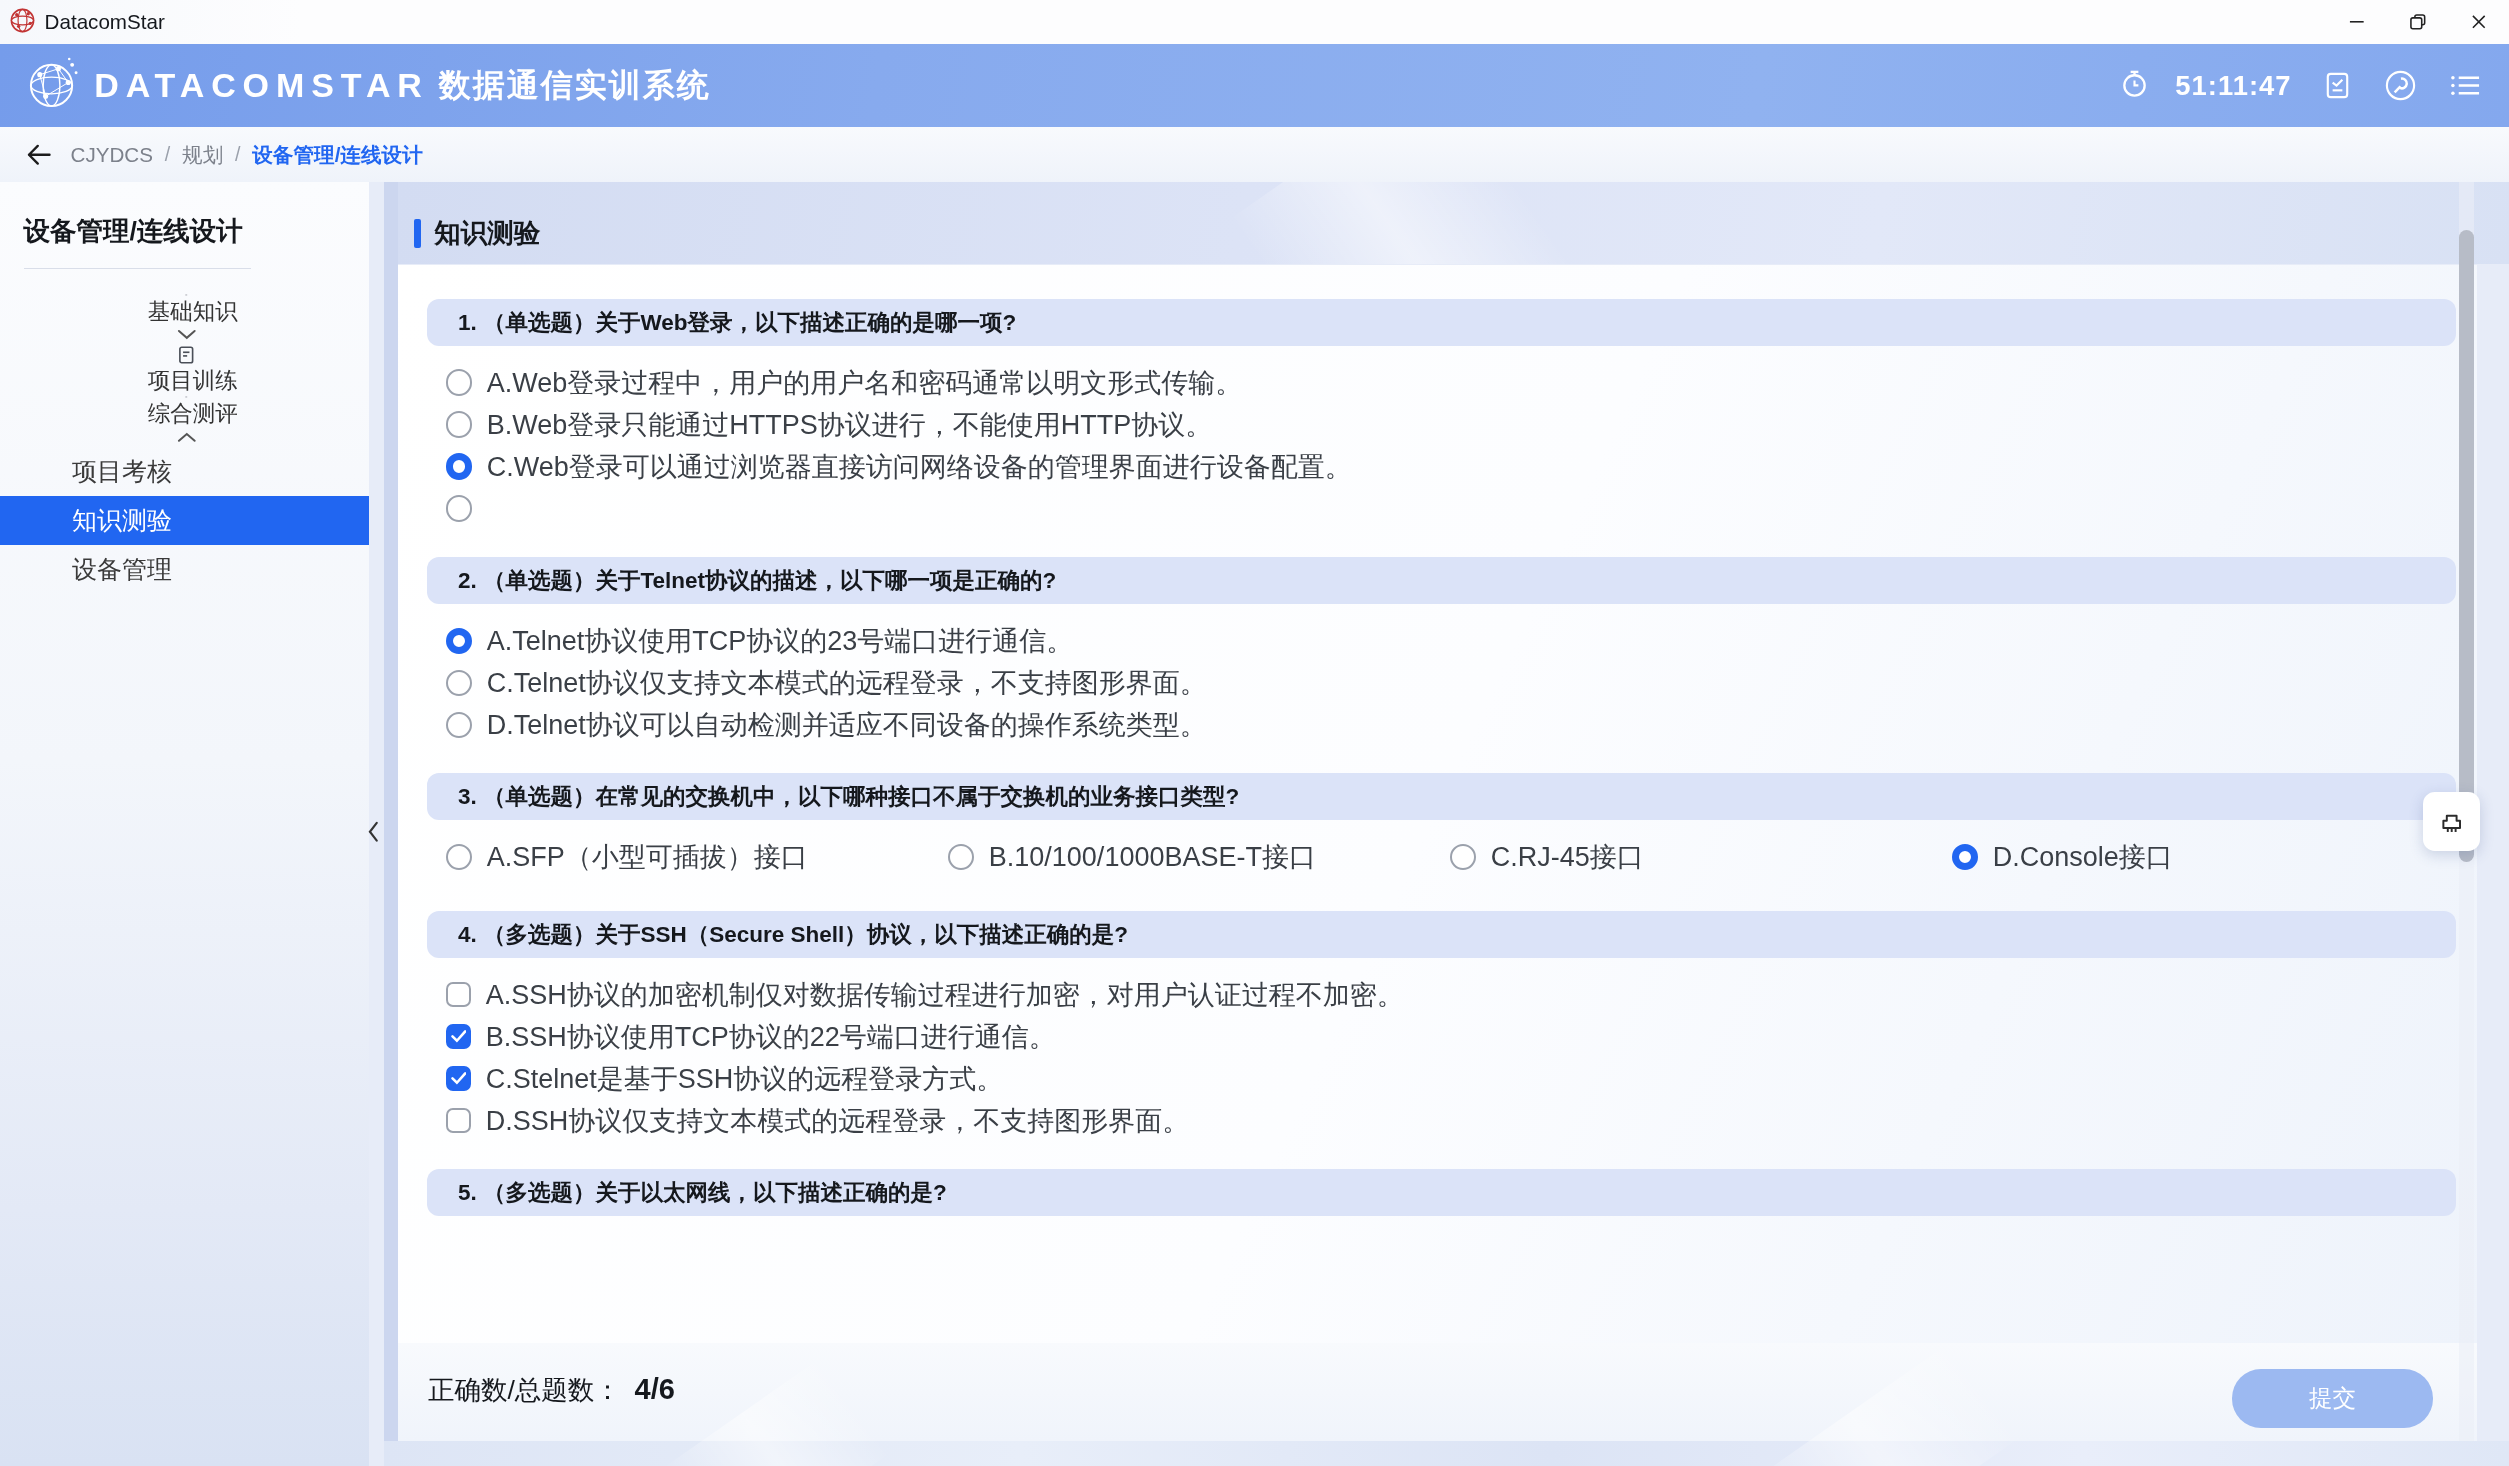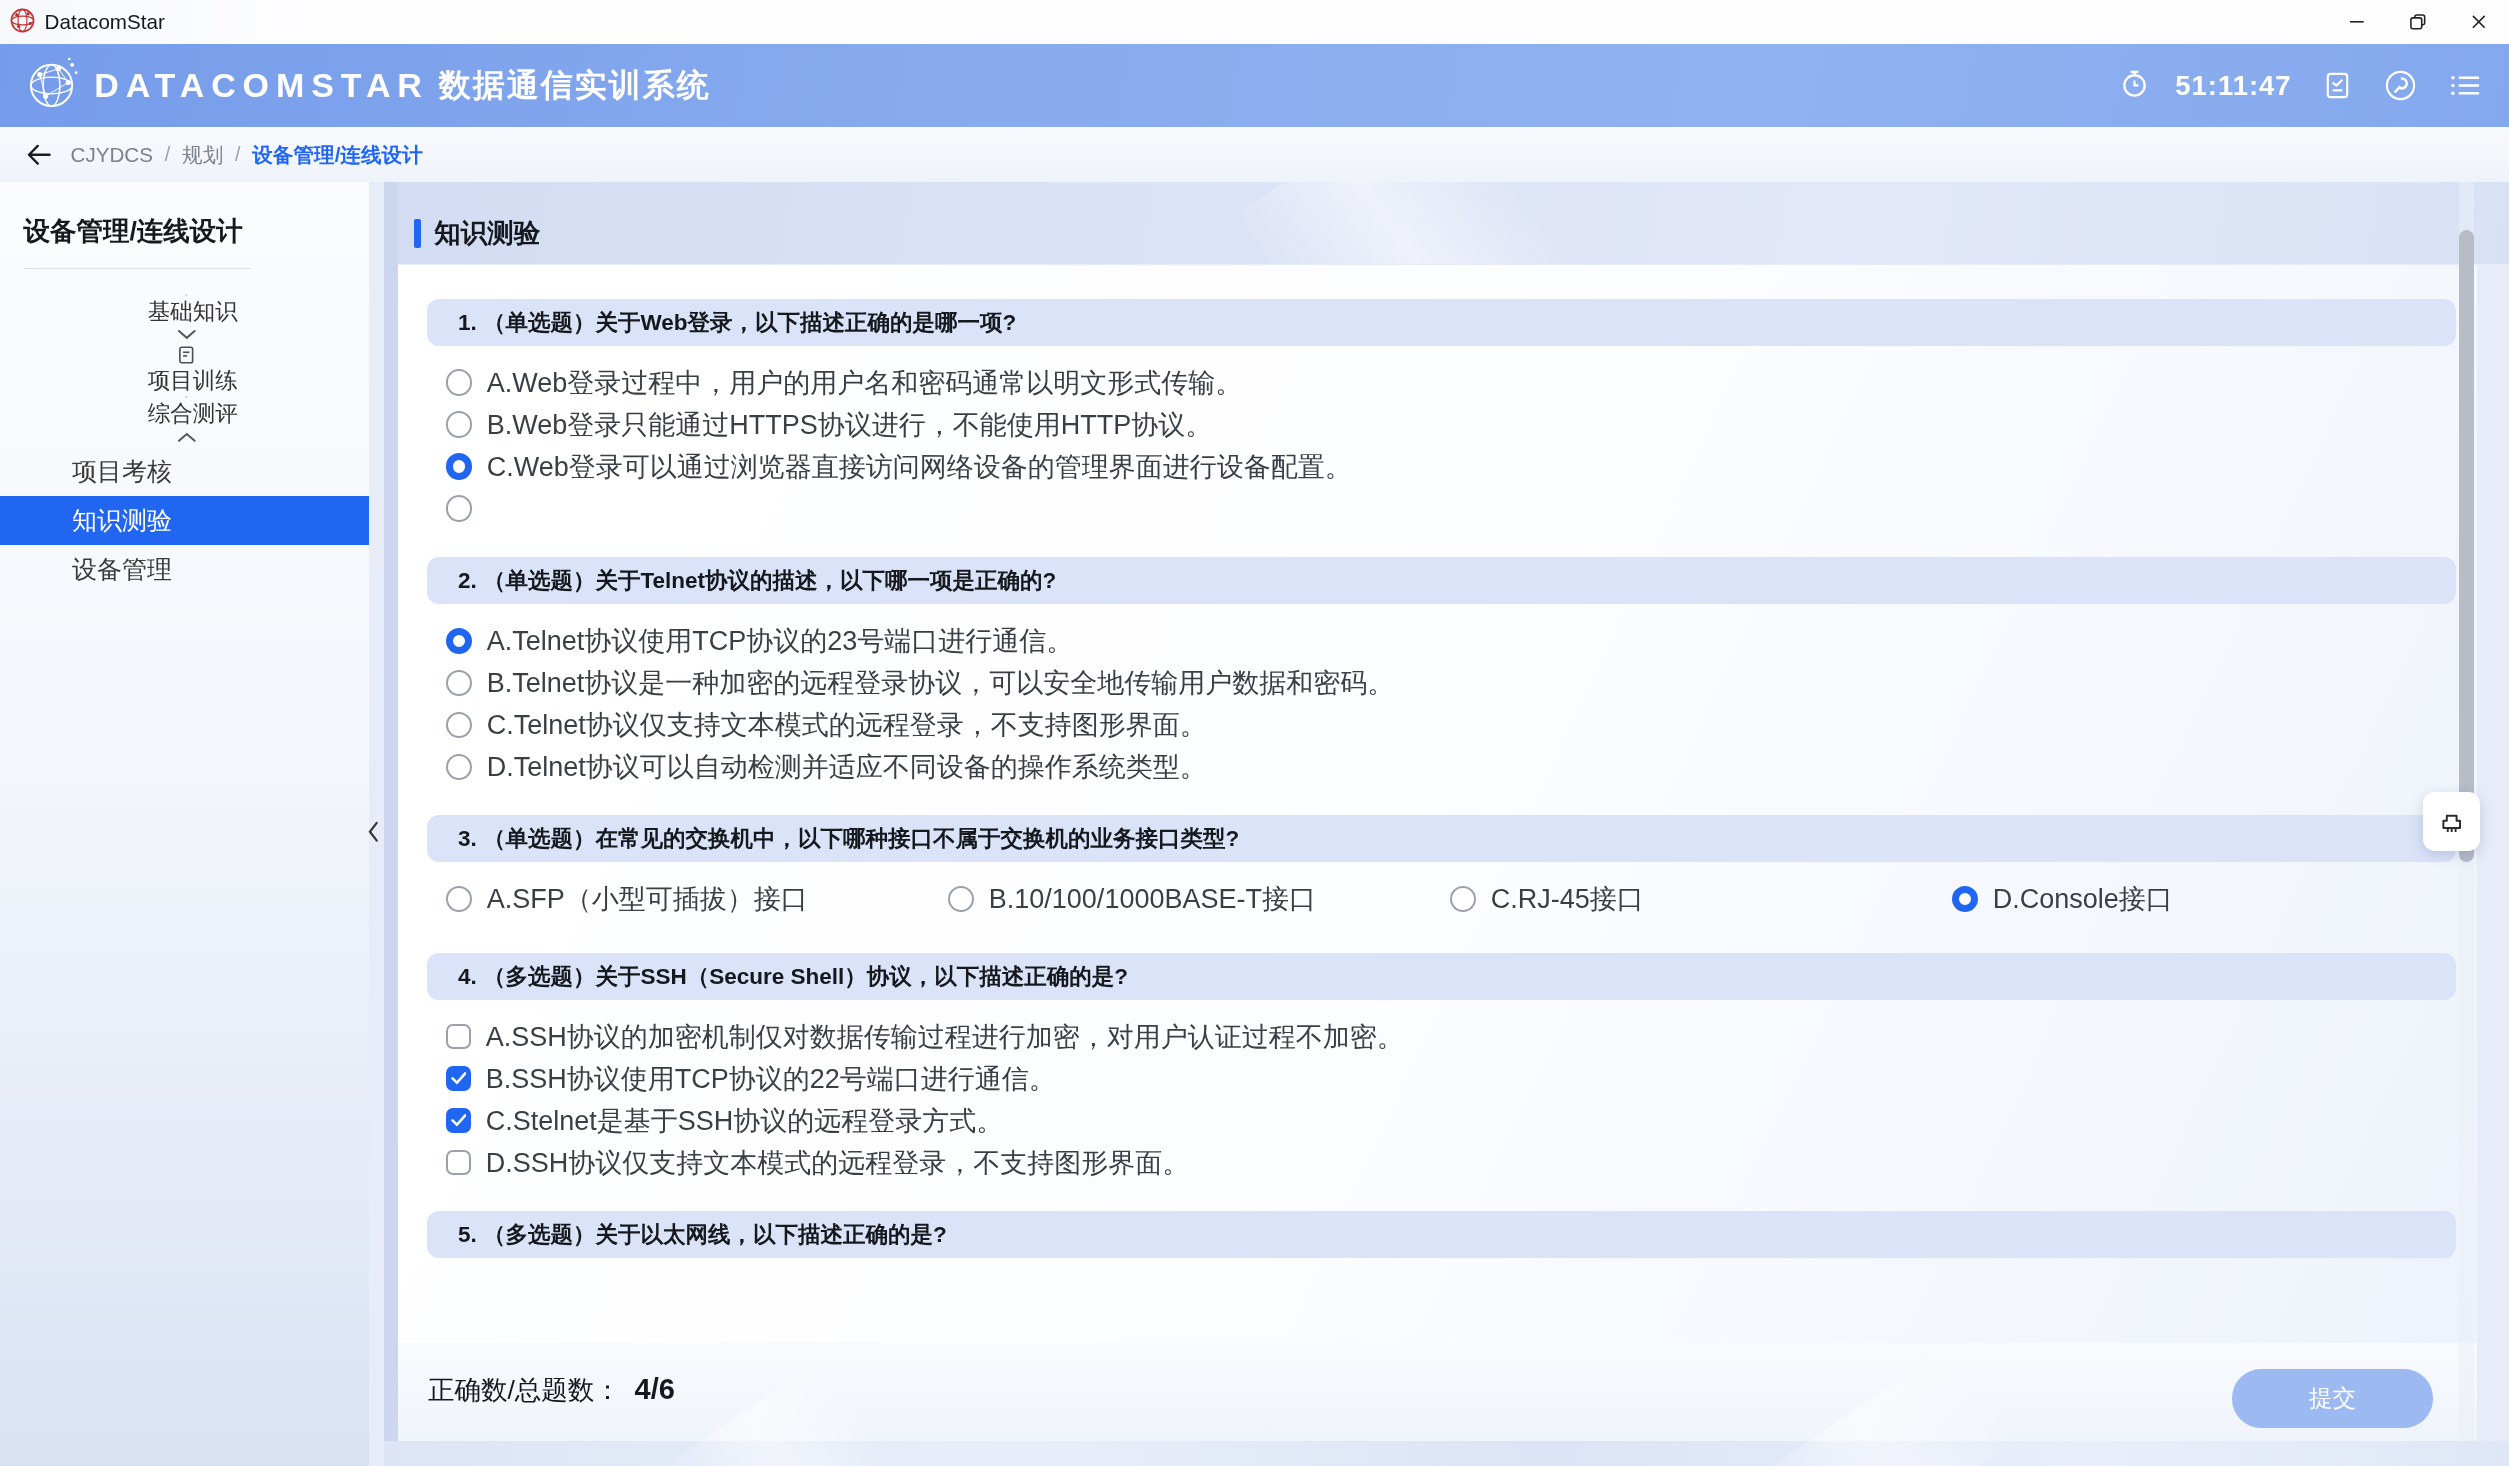--- a/index.html
+++ b/index.html
@@ -310,24 +310,20 @@
         </div>
         <div class="q-card">
           <div class="q-head">2. （单选题）关于Telnet协议的描述，以下哪一项是正确的?</div>
           <div class="q-options stack">
             <div class="opt">
               <span class="radio checked"></span>
               <span class="opt-label">A.Telnet协议使用TCP协议的23号端口进行通信。</span>
             </div>
             <div class="opt">
               <span class="radio"></span>
-              <span class="opt-label">B.Telnet协议是一种加密的远程登录协议，可以安全地传输用户数据和密码。</span>
-            </div>
-            <div class="opt">
-              <span class="radio"></span>
               <span class="opt-label">C.Telnet协议仅支持文本模式的远程登录，不支持图形界面。</span>
             </div>
             <div class="opt">
               <span class="radio"></span>
               <span class="opt-label">D.Telnet协议可以自动检测并适应不同设备的操作系统类型。</span>
             </div>
           </div>
         </div>
         <div class="q-card">
           <div class="q-head">3. （单选题）在常见的交换机中，以下哪种接口不属于交换机的业务接口类型?</div>

